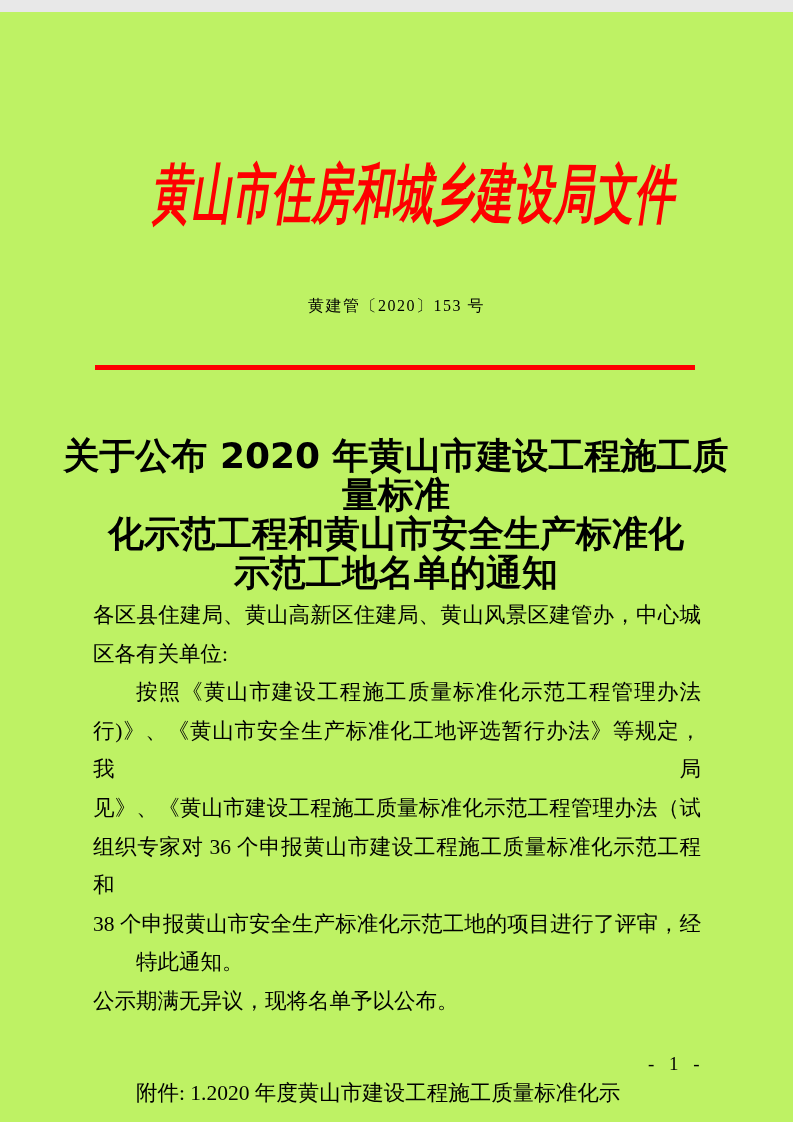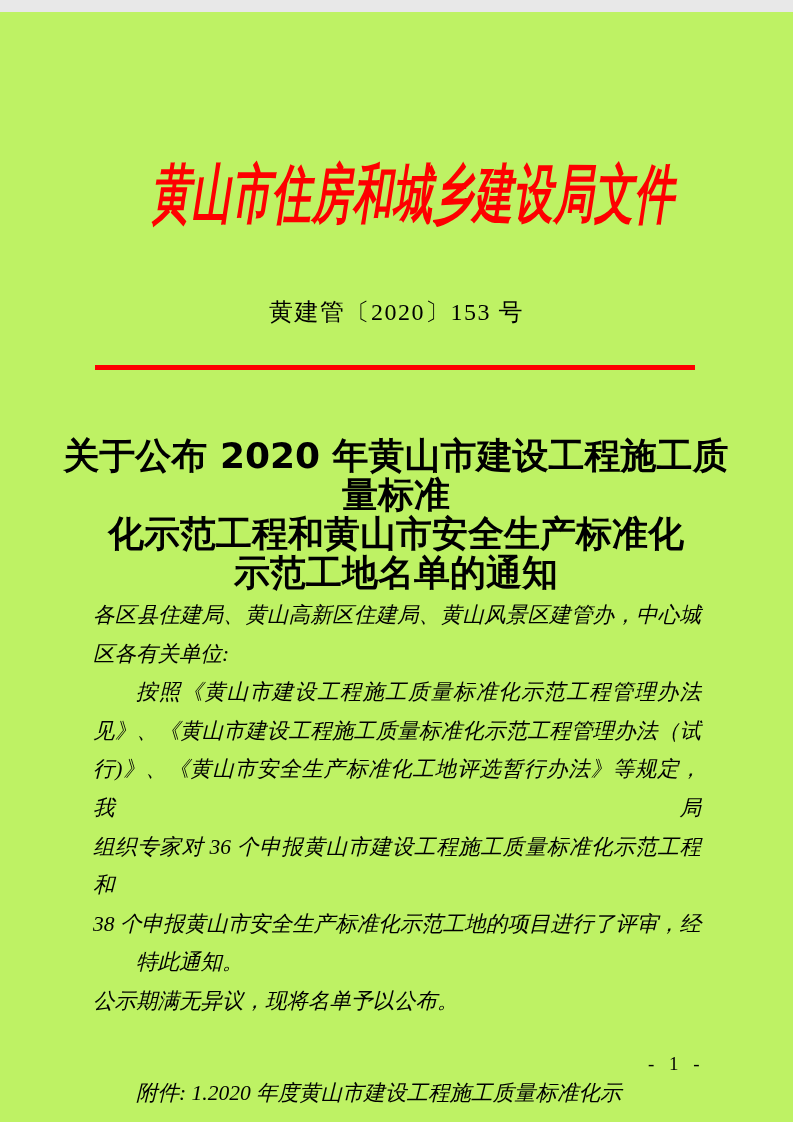--- a/index.html
+++ b/index.html
@@ -30,21 +30,21 @@
     transform: scaleX(0.62);
     transform-origin: center;
     letter-spacing: 1px;
   }
   .doc-number {
     position: absolute;
     top: 284px;
     left: 0;
     width: 100%;
     text-align: center;
-    font-size: 24px;
+    font-size: 16px;
     letter-spacing: 1.5px;
   }
   .red-rule {
     position: absolute;
     left: 95px;
     top: 353px;
     width: 600px;
     height: 5px;
     background: #fe0000;
   }
@@ -59,21 +59,20 @@
     font-size: 36px;
     line-height: 39px;
   }
   .body-block {
     position: absolute;
     top: 584px;
     left: 93px;
     width: 608px;
     font-size: 21.5px;
     line-height: 38.6px;
-    font-style: italic;
   }
   .body-line { white-space: normal; }
   .body-line.indent { text-indent: 43px; }
   .body-line.j { text-align: justify; text-align-last: justify; }
   .attachment-line {
     margin-top: 53px;
     text-indent: 43px;
   }
   .page-number {
     position: absolute;
@@ -98,22 +97,22 @@
   <div class="doc-title">
     <div class="doc-title-line">关于公布 2020 年黄山市建设工程施工质量标准</div>
     <div class="doc-title-line">化示范工程和黄山市安全生产标准化</div>
     <div class="doc-title-line">示范工地名单的通知</div>
   </div>
 
   <div class="body-block">
     <div class="body-line j">各区县住建局、黄山高新区住建局、黄山风景区建管办，中心城</div>
     <div class="body-line">区各有关单位:</div>
     <div class="body-line indent j">按照《黄山市建设工程施工质量标准化示范工程管理办法</div>
+    <div class="body-line j">行)》、《黄山市安全生产标准化工地评选暂行办法》等规定，我局</div>
     <div class="body-line j">见》、《黄山市建设工程施工质量标准化示范工程管理办法（试</div>
-    <div class="body-line j">行)》、《黄山市安全生产标准化工地评选暂行办法》等规定，我局</div>
     <div class="body-line j">组织专家对 36 个申报黄山市建设工程施工质量标准化示范工程和</div>
     <div class="body-line j">38 个申报黄山市安全生产标准化示范工地的项目进行了评审，经</div>
     <div class="body-line indent">特此通知。</div>
     <div class="body-line">公示期满无异议，现将名单予以公布。</div>
 
     <div class="body-line attachment-line">附件: 1.2020 年度黄山市建设工程施工质量标准化示</div>
   </div>
 
   <div class="page-number">- 1 -</div>
 

